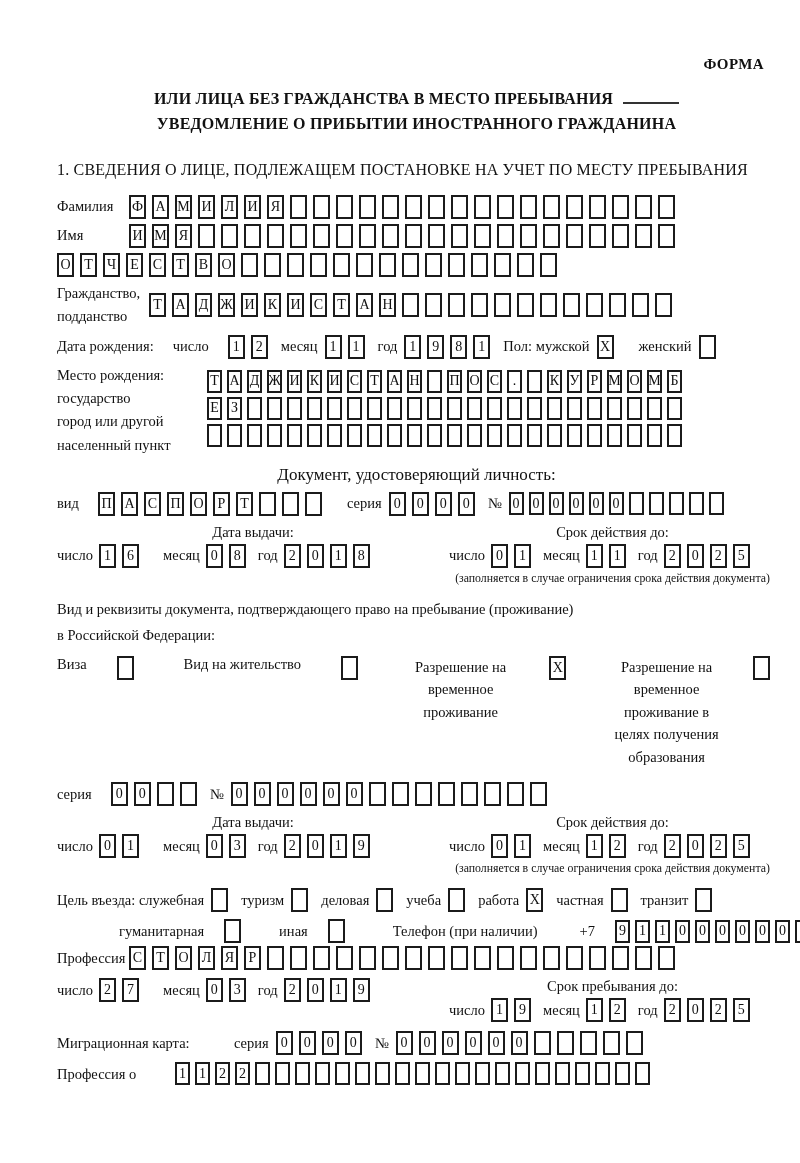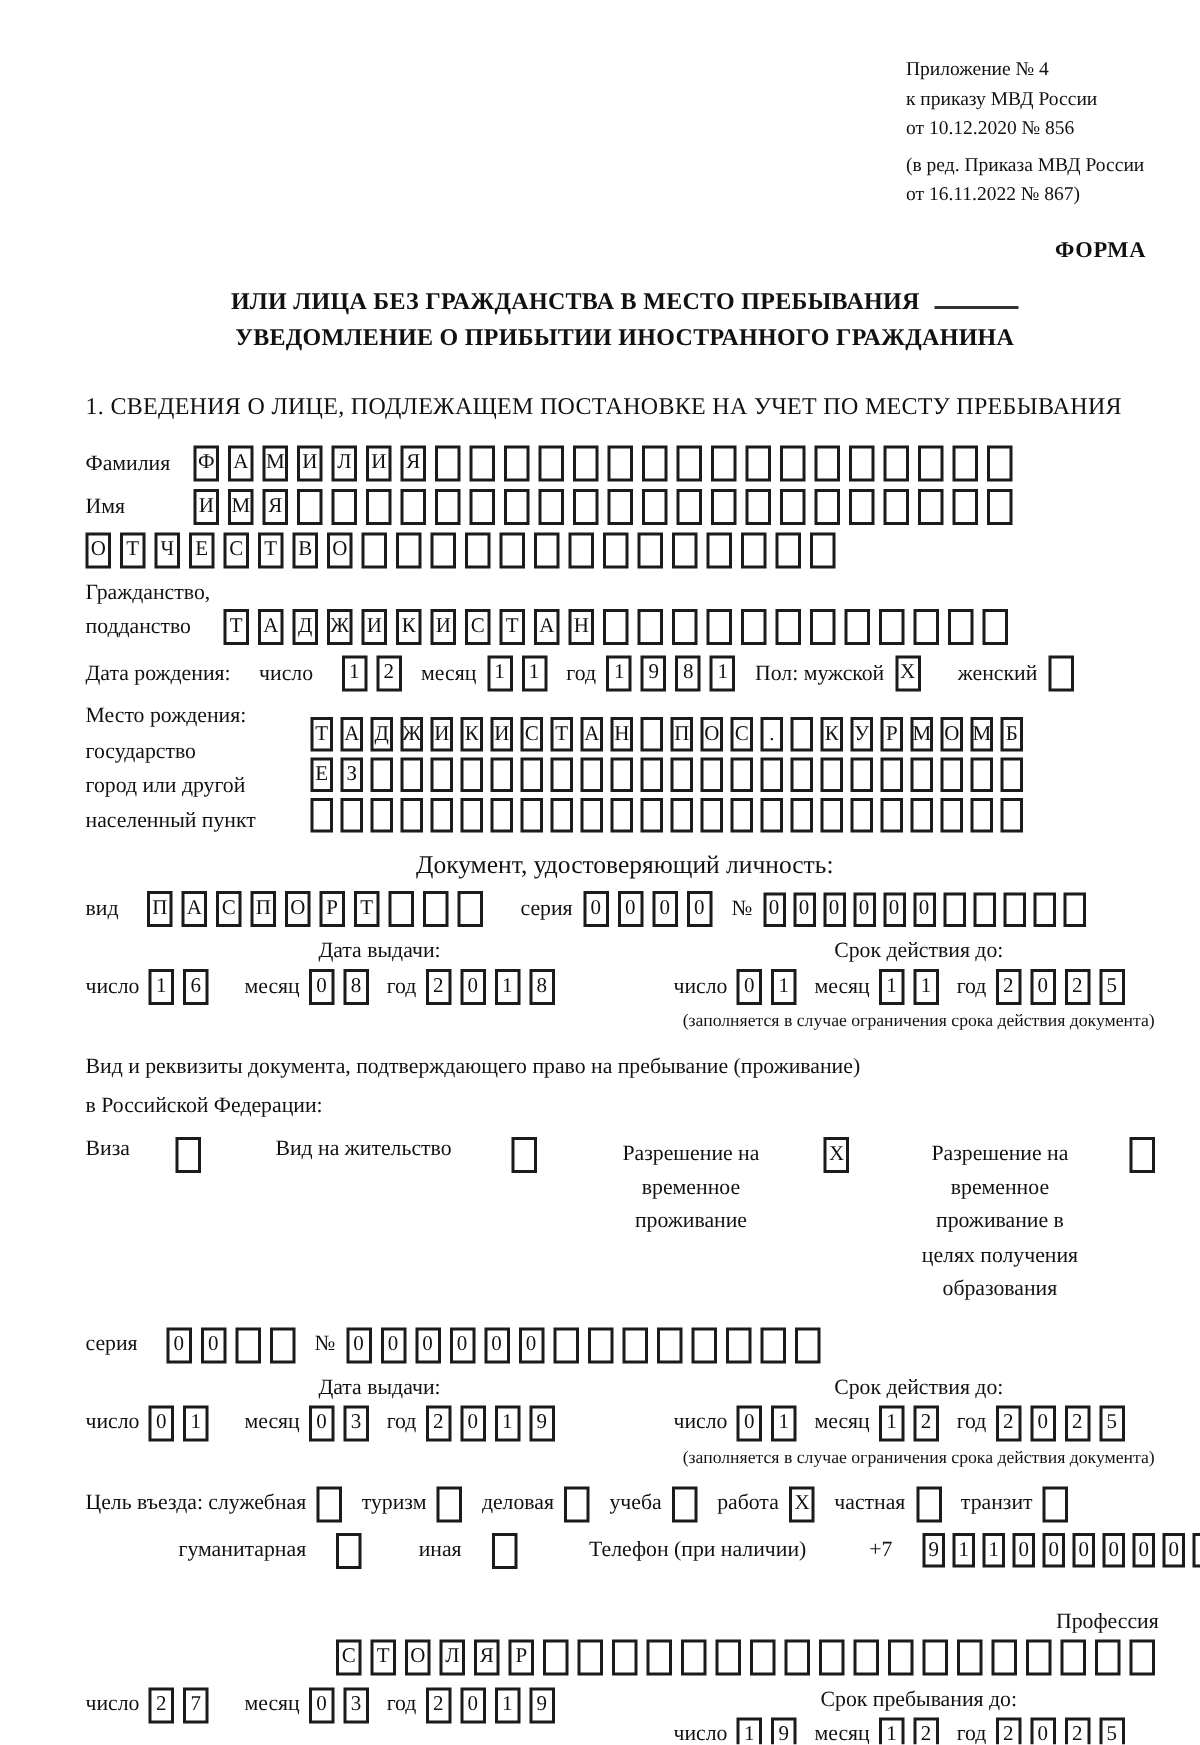--- a/index.html
+++ b/index.html
@@ -19,21 +19,21 @@
   .sec-head { font-weight:normal; font-size:16px; margin-top:24px; letter-spacing:.2px; }
   
   .cells { display:inline-flex; flex-wrap:nowrap; align-items:center; }
   .cell {
     display:inline-flex; align-items:center; justify-content:center;
     width:17px; height:24px; border:2px solid #1b1b1b; margin-right:6px;
     font-size:14px; flex:0 0 auto; background:#fff;
   }
   .cells.md .cell { width:15px; margin-right:5px; height:23px; }
   
-  .frow { display:flex; align-items:flex-end; margin-top:5px; }
+  .frow { display:flex; align-items:center; margin-top:5px; }
   .flabel { flex:0 0 auto; line-height:1.6; }
   .w72 { width:72px; } .w92 { width:92px; } .w112 { width:112px; }
   .w118 { width:118px; } .w150 { width:150px; } .w170 { width:170px; }
   .cellcol .cells { margin-bottom:4px; display:flex; }
   .inline-row { display:flex; align-items:center; column-gap:7px; margin-top:7px; flex-wrap:nowrap; }
   .lbl { white-space:nowrap; }
   .gpl { margin-left:12px; }
   .center-head { text-align:center; font-weight:normal; margin-top:8px; font-size:17px; }
   
   .dates { display:flex; margin-top:8px; }
@@ -47,27 +47,20 @@
   .chkrow { display:flex; align-items:flex-start; column-gap:30px; margin-top:8px; }
   .chklbl { text-align:center; line-height:1.55; }
   .w185 { width:185px; } .w178 { width:178px; }
   .indent { margin-left:62px;gap:20px; }
 </style>
 </head>
 <body>
 
 <div class="page">
 
-  <div class="ref">
-    <div>Приложение № 4</div>
-    <div>к приказу МВД России</div>
-    <div>от 10.12.2020 № 856</div>
-    <div class="mt4">(в ред. Приказа МВД России</div>
-    <div>от 16.11.2022 № 867)</div>
-  </div>
 
   <div class="forma">ФОРМА</div>
 
   <div class="title">
     <div><span>ИЛИ ЛИЦА БЕЗ ГРАЖДАНСТВА В МЕСТО ПРЕБЫВАНИЯ</span><span class="blank-line"></span></div>
     <div>УВЕДОМЛЕНИЕ О ПРИБЫТИИ ИНОСТРАННОГО ГРАЖДАНИНА</div>
   </div>
 
   <div class="sec-head">1. СВЕДЕНИЯ О ЛИЦЕ, ПОДЛЕЖАЩЕМ ПОСТАНОВКЕ НА УЧЕТ ПО МЕСТУ ПРЕБЫВАНИЯ</div>
 
@@ -543,21 +536,21 @@
         <span class="cell">0</span>
         <span class="cell">0</span>
         <span class="cell">0</span>
         <span class="cell">0</span>
         <span class="cell">0</span>
         <span class="cell">0</span>
         <span class="cell"></span>
       </span>
   </div>
 
-  <div class="frow" style="margin-top:24px;flex-direction:column;">
+  <div class="frow" style="margin-top:3px;">
     <div class="flabel w72">Профессия</div>
     <div class="cells">
         <span class="cell">С</span>
         <span class="cell">Т</span>
         <span class="cell">О</span>
         <span class="cell">Л</span>
         <span class="cell">Я</span>
         <span class="cell">Р</span>
         <span class="cell"></span>
         <span class="cell"></span>

